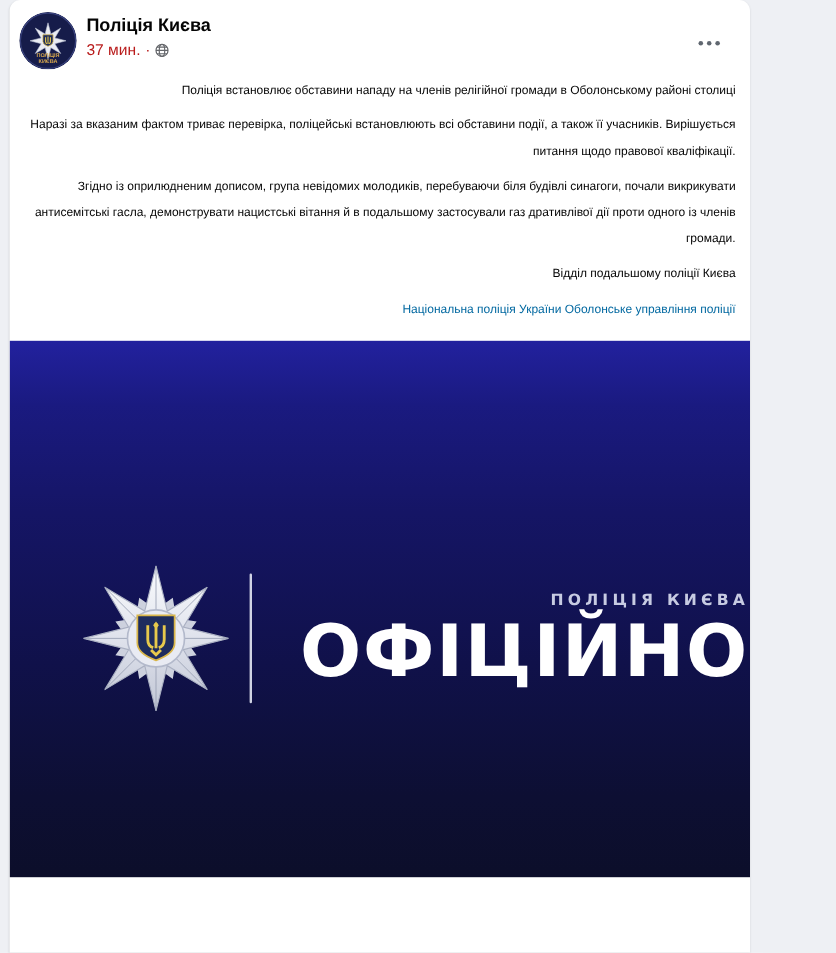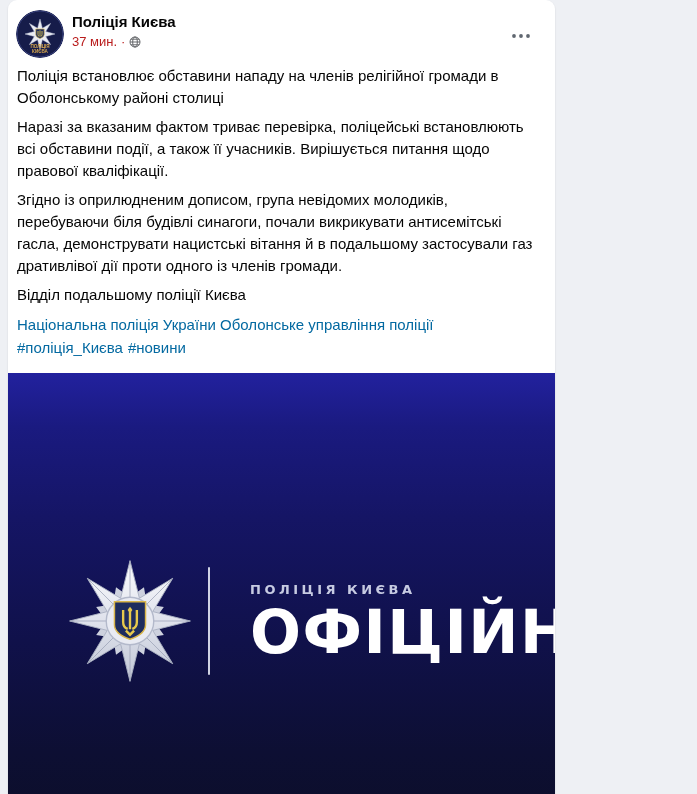--- a/index.html
+++ b/index.html
@@ -5,26 +5,27 @@
   * { box-sizing: border-box; margin: 0; padding: 0; }
   html, body {
     width: 697px; height: 794px;
     background: #eef0f4;
     font-family: "Liberation Sans", "DejaVu Sans", sans-serif;
     overflow: hidden;
   }
   .card {
     position: relative;
     margin-left: 8px;
-    width: 547px;
+    width: 617px;
     height: 794px;
     background: #ffffff;
     border-radius: 9px 9px 0 0;
     box-shadow: 0 1px 2px rgba(0,0,0,.12);
     overflow: hidden;
+    text-align: right;
   }
   
   .post-header {
     display: flex;
     align-items: flex-start;
     padding: 10px 10px 0 8px;
     position: relative;
   }
   .avatar {
     width: 48px; height: 48px;
@@ -54,21 +55,21 @@
     position: absolute;
     right: 20px; top: 24px;
     width: 28px; height: 24px;
     display: flex; align-items: center; justify-content: center;
     border-radius: 6px;
     cursor: pointer;
   }
   
   .post-body {
     padding: 7px 12px 0 9px;
-    font-size: 15px;
+    font-size: 10px;
     line-height: 22px;
     color: #050505;
   }
   .post-body p { margin: 0 0 7px; }
   .links { margin: 3px 0 0; line-height: 23px; }
   .links a {
     color: #0369a1;
     text-decoration: none;
     cursor: pointer;
   }
@@ -161,23 +162,20 @@
     </div>
   </div>
 
   <div class="post-body">
     <p>Поліція встановлює обставини нападу на членів релігійної громади в Оболонському районі столиці</p>
     <p>Наразі за вказаним фактом триває перевірка, поліцейські встановлюють всі обставини події, а також її учасників. Вирішується питання щодо правової кваліфікації.</p>
     <p>Згідно із оприлюдненим дописом, група невідомих молодиків, перебуваючи біля будівлі синагоги, почали викрикувати антисемітські гасла, демонструвати нацистські вітання й в подальшому застосували газ дративлівої дії проти одного із членів громади.</p>
     <p>Відділ подальшому поліції Києва</p>
     <p class="links">
       <a>Національна поліція України Оболонське управління поліції</a><br>
-      <span class="hashtags">
-        <a>#поліція_Києва</a><a>#новини</a>
-      </span>
     </p>
   </div>
 
   <div class="banner">
     <div class="banner-content">
 
       <svg viewBox="-70 -70 140 140" width="128" height="128">
         <defs>
           <linearGradient id="silver" x1="0" y1="0" x2="0" y2="1">
             <stop offset="0" stop-color="#fbfcfe"></stop>

